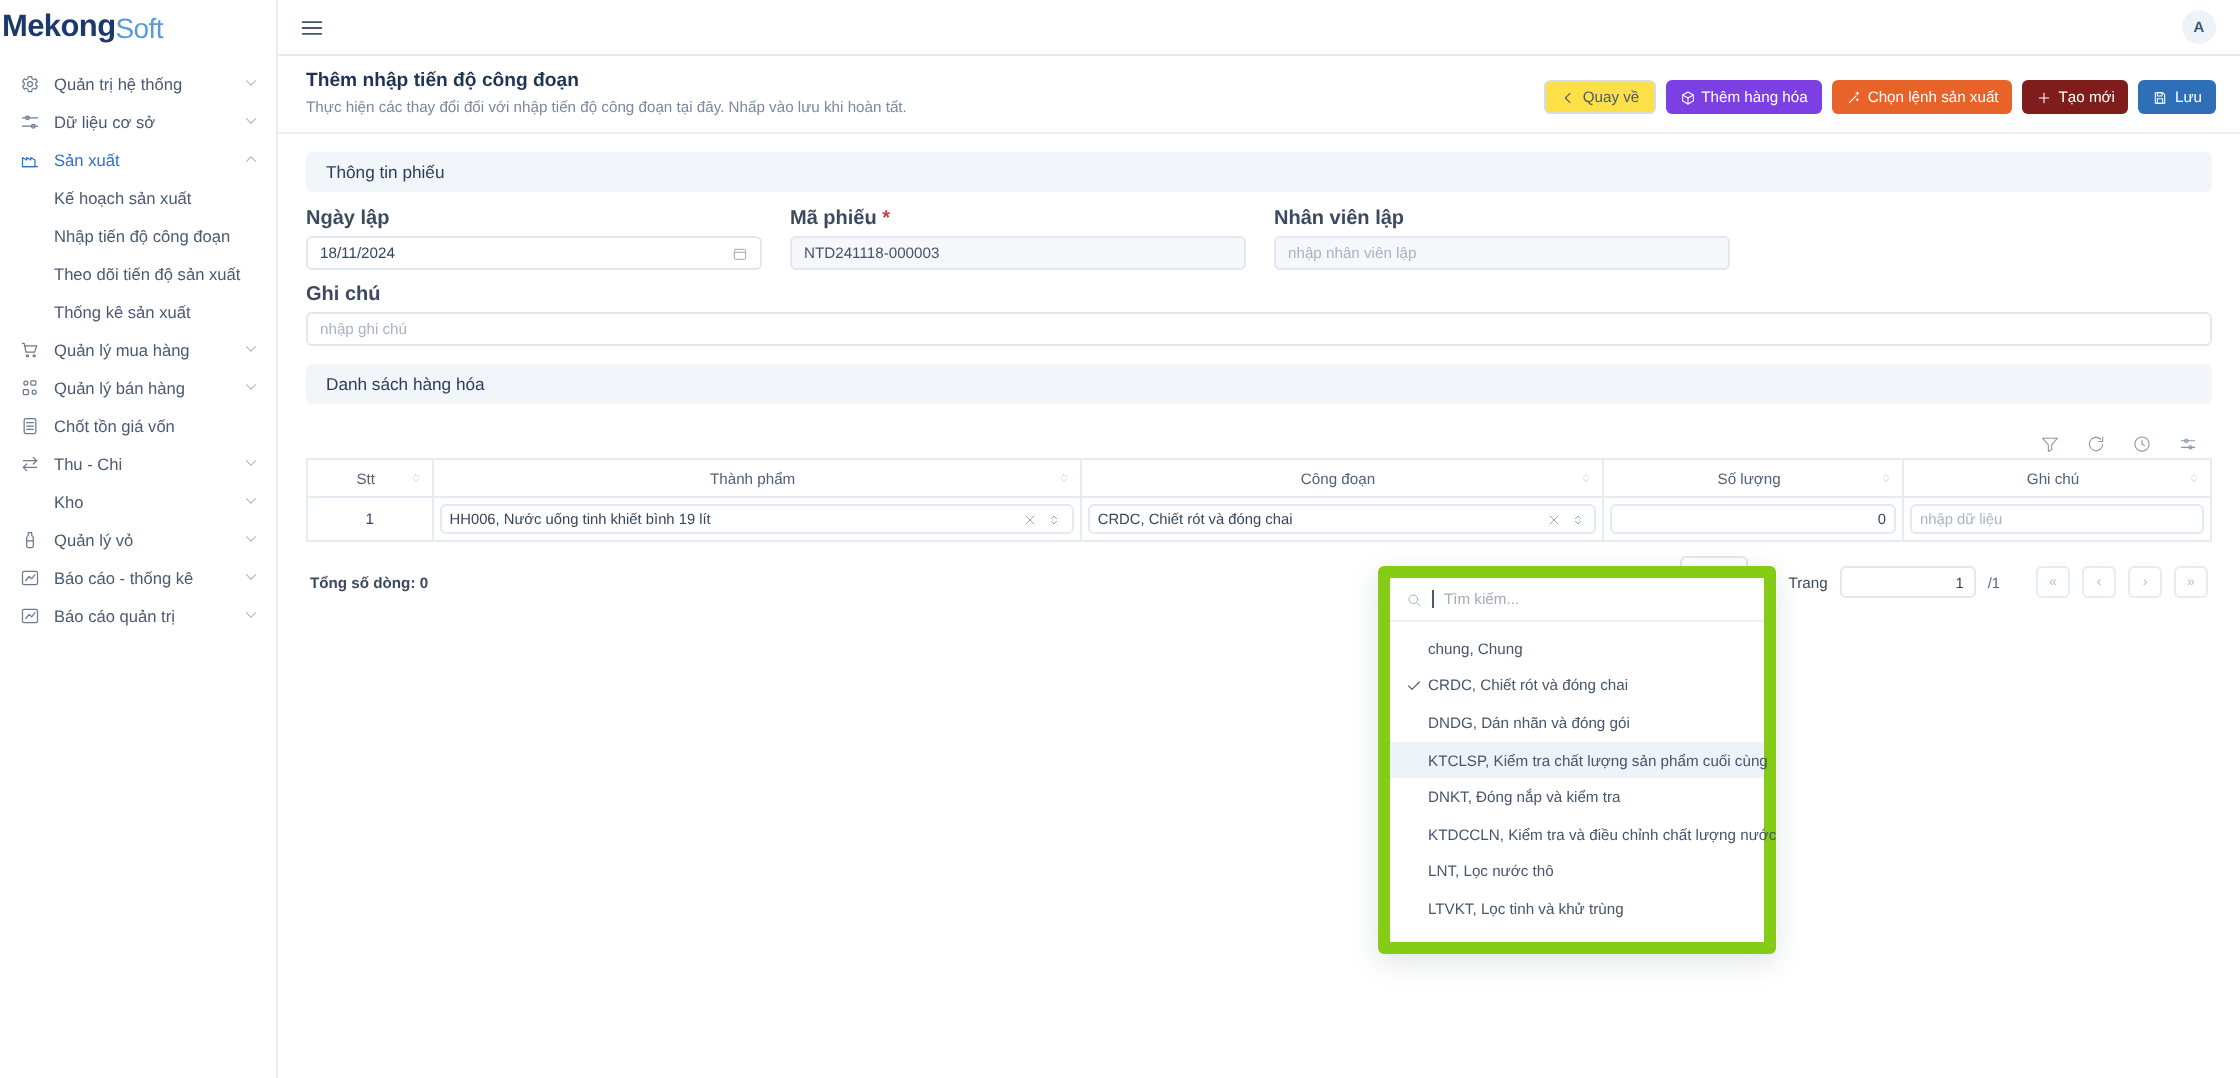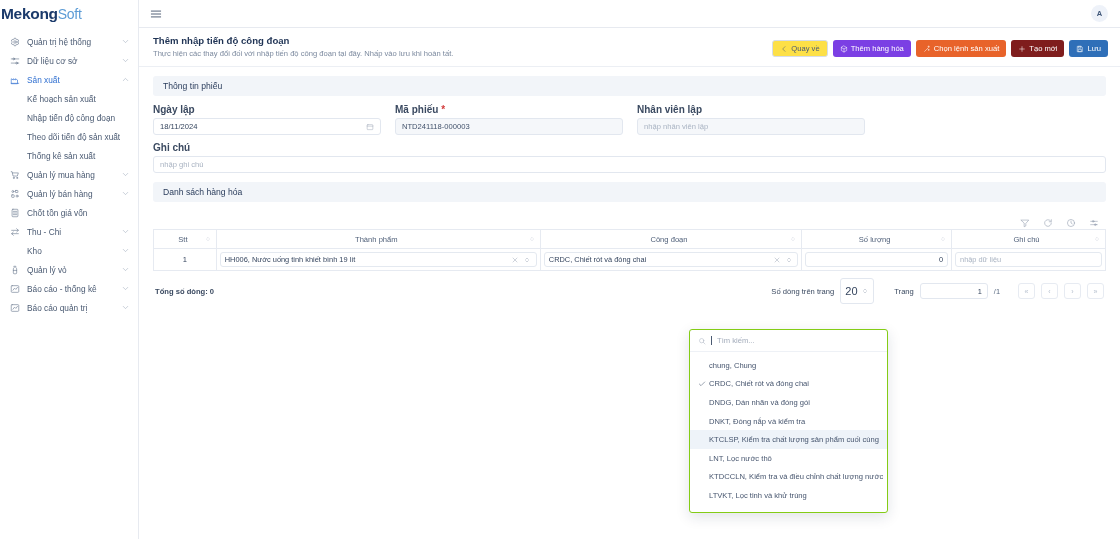--- a/index.html
+++ b/index.html
@@ -173,24 +173,23 @@
   .pg-total { font-size: 7.4px; color: #5a6a82; }
   .pg-btn {
     width: 17px; height: 16px; border: 1px solid #e7ebf2; border-radius: 3px;
     display: flex; align-items: center; justify-content: center; cursor: pointer;
     color: #b5bfcd; font-size: 7px;
   }
 
   
   .dropdown {
     position: absolute; left: 550px; top: 283px; width: 199px;
-    background: #fff; border: 1px solid #84cc16; border-radius: 3px;
+    background: #fff; border: 6px solid #84cc16; border-radius: 3px;
     box-shadow: 0 4px 14px rgba(25,40,70,.13); z-index: 50;
     padding-bottom: 7px;
-    margin-top: 46px;
   }
   .dd-search {
     height: 22px; display: flex; align-items: center; gap: 5px;
     padding: 0 8px; border-bottom: 1px solid #eef1f6;
   }
   .dd-search svg { width: 8px; height: 8px; stroke: #a2abba; fill: none;
     stroke-width: 1.4; stroke-linecap: round; }
   .dd-caret { width: 1px; height: 9px; background: #4a5a72; }
   .dd-search .ph { font-size: 7.6px; color: #a2abba; }
   .dd-list { padding-top: 4px; }
@@ -686,37 +685,37 @@
             <svg viewBox="0 0 24 24">
                 <polyline points="4 12 9 17 20 6"></polyline>
               </svg>
           </span>
           <span>CRDC, Chiết rót và đóng chai</span>
         </div>
         <div class="dd-item">
           <span class="dd-check"></span>
           <span>DNDG, Dán nhãn và đóng gói</span>
         </div>
+        <div class="dd-item hl">
+          <span class="dd-check"></span>
+          <span>KTCLSP, Kiểm tra chất lượng sản phẩm cuối cùng</span>
+        </div>
         <div class="dd-item">
           <span class="dd-check"></span>
           <span>DNKT, Đóng nắp và kiểm tra</span>
         </div>
-        <div class="dd-item hl">
+        <div class="dd-item">
           <span class="dd-check"></span>
-          <span>KTCLSP, Kiểm tra chất lượng sản phẩm cuối cùng</span>
+          <span>KTDCCLN, Kiểm tra và điều chỉnh chất lượng nước</span>
         </div>
         <div class="dd-item">
           <span class="dd-check"></span>
           <span>LNT, Lọc nước thô</span>
         </div>
         <div class="dd-item">
           <span class="dd-check"></span>
-          <span>KTDCCLN, Kiểm tra và điều chỉnh chất lượng nước</span>
-        </div>
-        <div class="dd-item">
-          <span class="dd-check"></span>
           <span>LTVKT, Lọc tinh và khử trùng</span>
         </div>
       </div>
     </div>
 
   </main>
 </div>
 
 </body></html>

